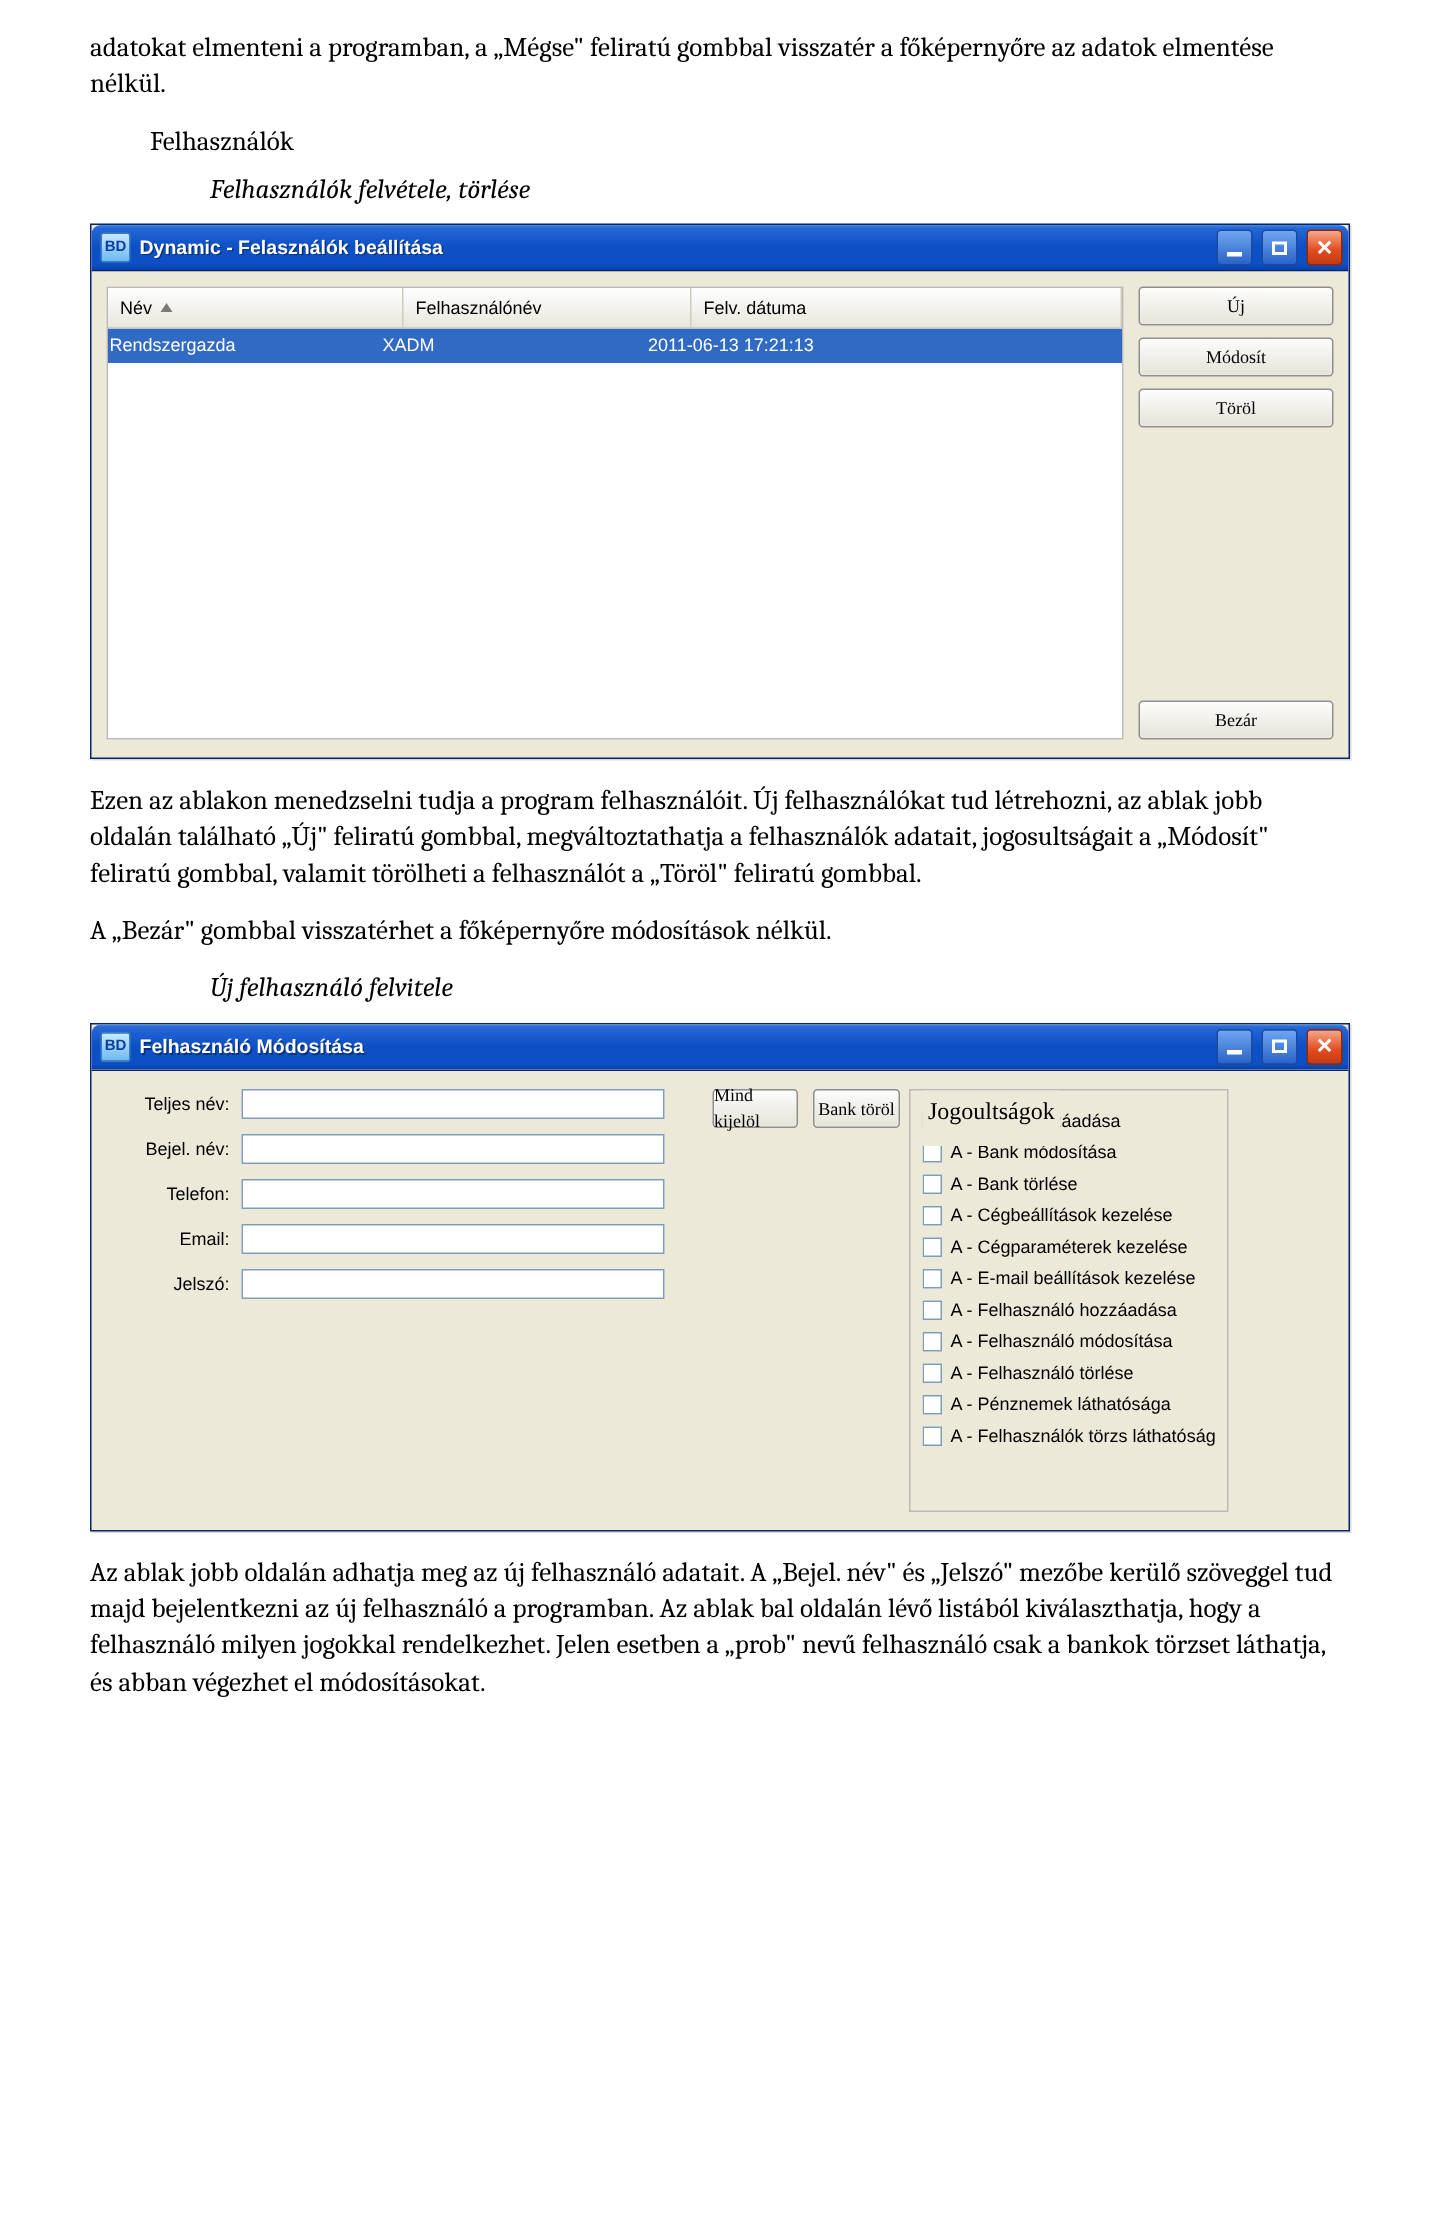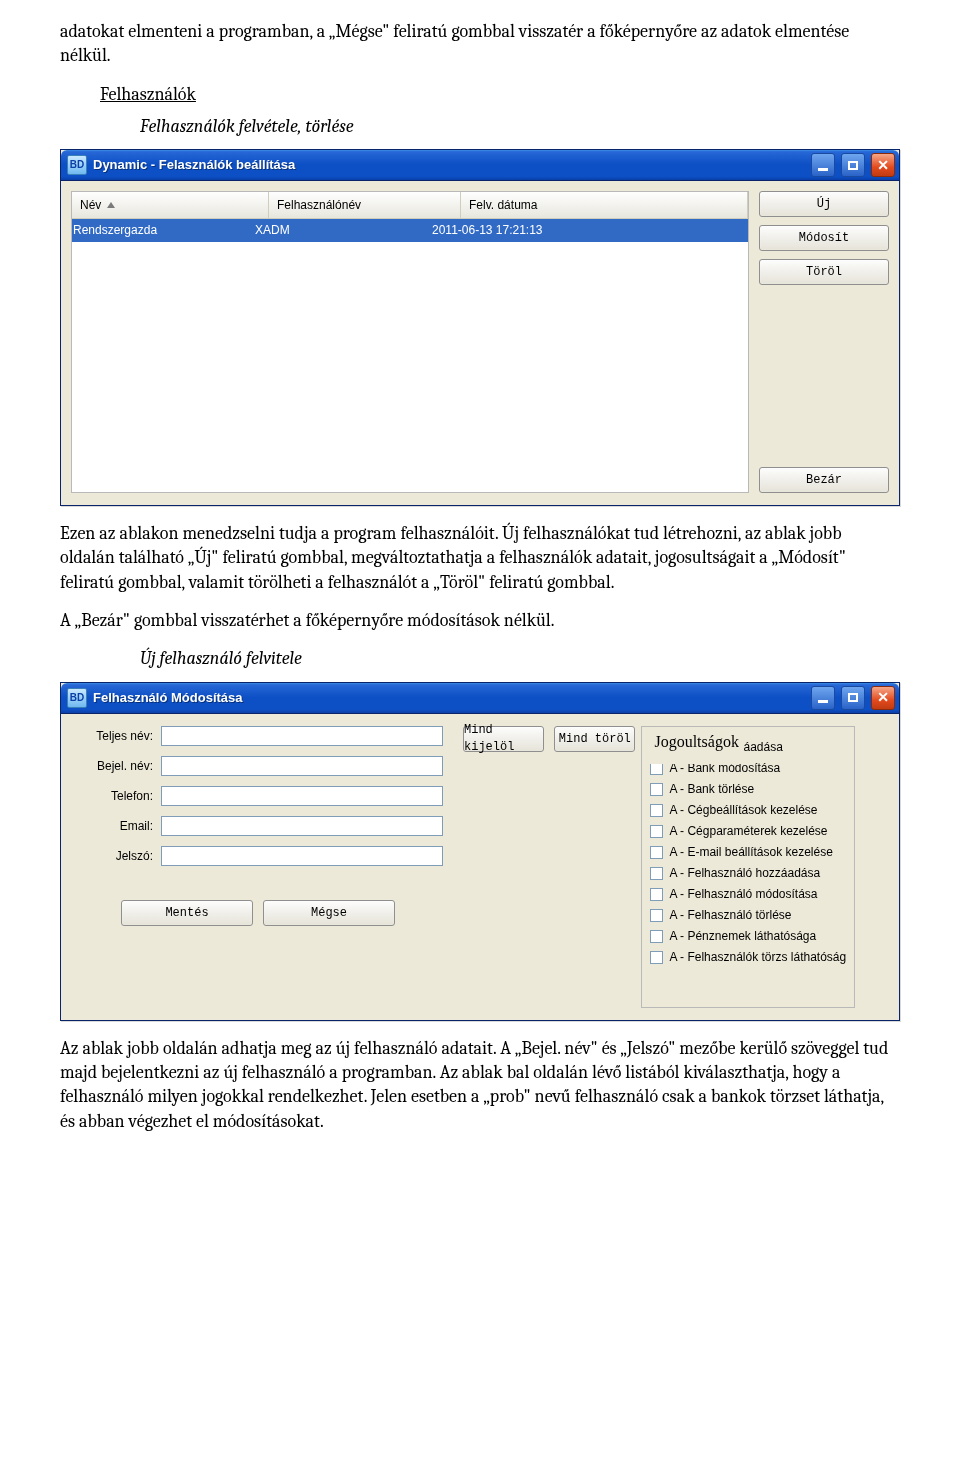--- a/index.html
+++ b/index.html
@@ -7,21 +7,21 @@
     padding: 20px 60px;
     font-family: Cambria, Georgia, serif;
     font-size: 18px;
     line-height: 1.35;
     color: #000;
     background: #fff;
     width: 960px;
     box-sizing: border-box;
   }
   p { margin: 0 0 14px 0; }
-  .section-title { text-decoration: underline; margin: 8px 0 8px 40px; }
+  .section-title { margin: 8px 0 8px 40px; }
   .sub-title { font-style: italic; margin: 8px 0 10px 80px; }
 
   
   .window {
     border: 1px solid #0a246a;
     background: #ece9d8;
     font-family: Tahoma, Arial, sans-serif;
     font-size: 12px;
     color: #000;
     margin: 6px 0 16px 0;
@@ -123,32 +123,32 @@
     display: flex;
     flex-direction: column;
     gap: 8px;
   }
   .side-btns .spacer { flex:1; }
   .w-button {
     height: 24px;
     background: linear-gradient(180deg,#fdfdfd,#f0efea 50%,#e6e4d8);
     border: 1px solid #8f8f8f;
     border-radius: 3px;
-    font-family: Liberation Mono, monospace;
+    font-family: Liberation Serif, serif;
     font-size: 12px;
     display:flex; align-items:center; justify-content:center;
     box-shadow: inset 0 0 1px #fff;
     cursor: default;
   }
 
   
   .client2 {
     padding: 12px;
     display: flex;
-    gap: 20px;
+    gap: 32px;
     align-items: stretch;
   }
   .form-left {
     width: 370px;
     display: flex; flex-direction: column; gap: 10px;
   }
   .form-row {
     display: flex; align-items: center; gap: 8px;
   }
   .form-row label {
@@ -280,29 +280,25 @@
         <input class="w-input" value="" style="">
       </div>
       <div class="form-row">
         <label>Email:</label>
         <input class="w-input" value="" style="">
       </div>
       <div class="form-row">
         <label>Jelszó:</label>
         <input class="w-input" type="password" value="" style="">
       </div>
-      <div class="form-btns">
-        <div class="w-button">Mentés</div>
-        <div class="w-button">Mégse</div>
-      </div>
     </div>
     <div class="right-col">
       <div class="right-top">
         <div class="w-button">Mind kijelöl</div>
-        <div class="w-button">Mind töröl</div>
+        <div class="w-button">Bank töröl</div>
       </div>
       <div class="group">
         <span class="group-label">Jogoultságok</span>
         <div class="perm-list" id="perm-list">
             <div class="perm-item">
               <span class="cb"></span>
               <span>A - Bank hozzáadása</span>
             </div>
             <div class="perm-item">
               <span class="cb"></span>

